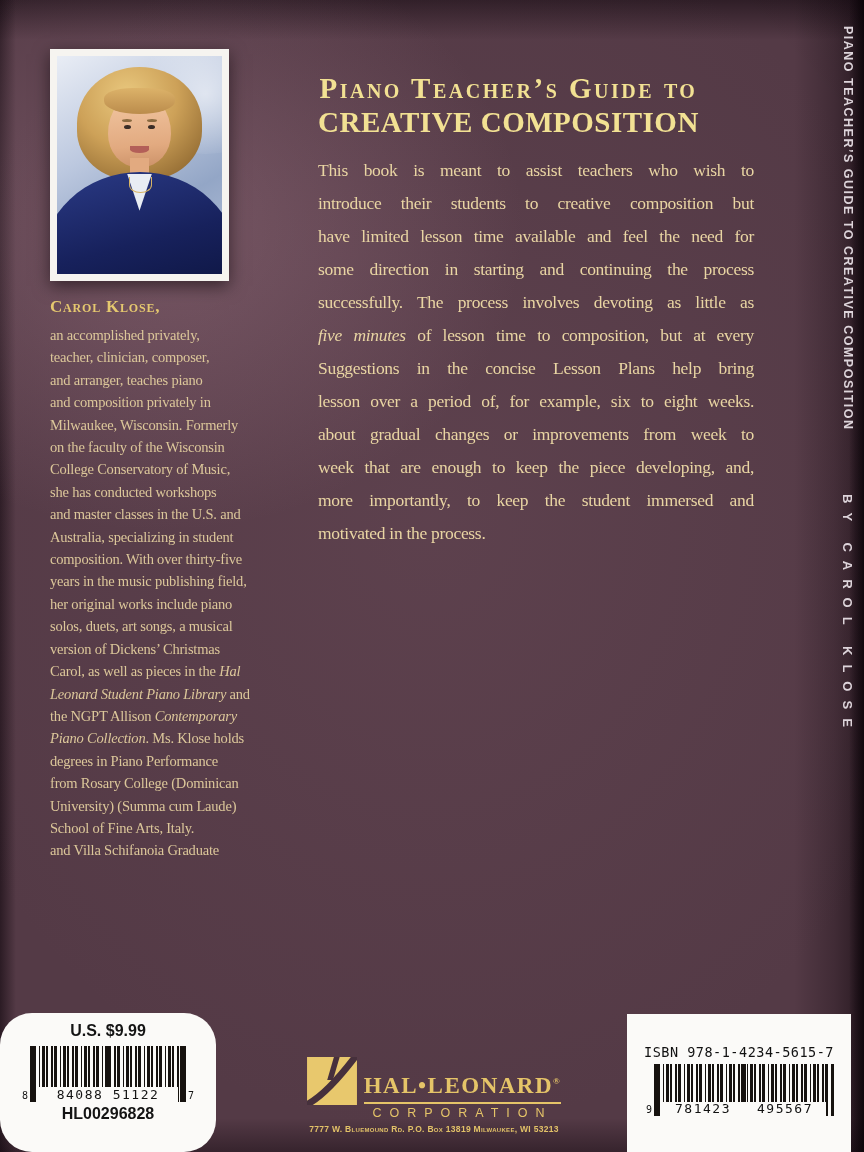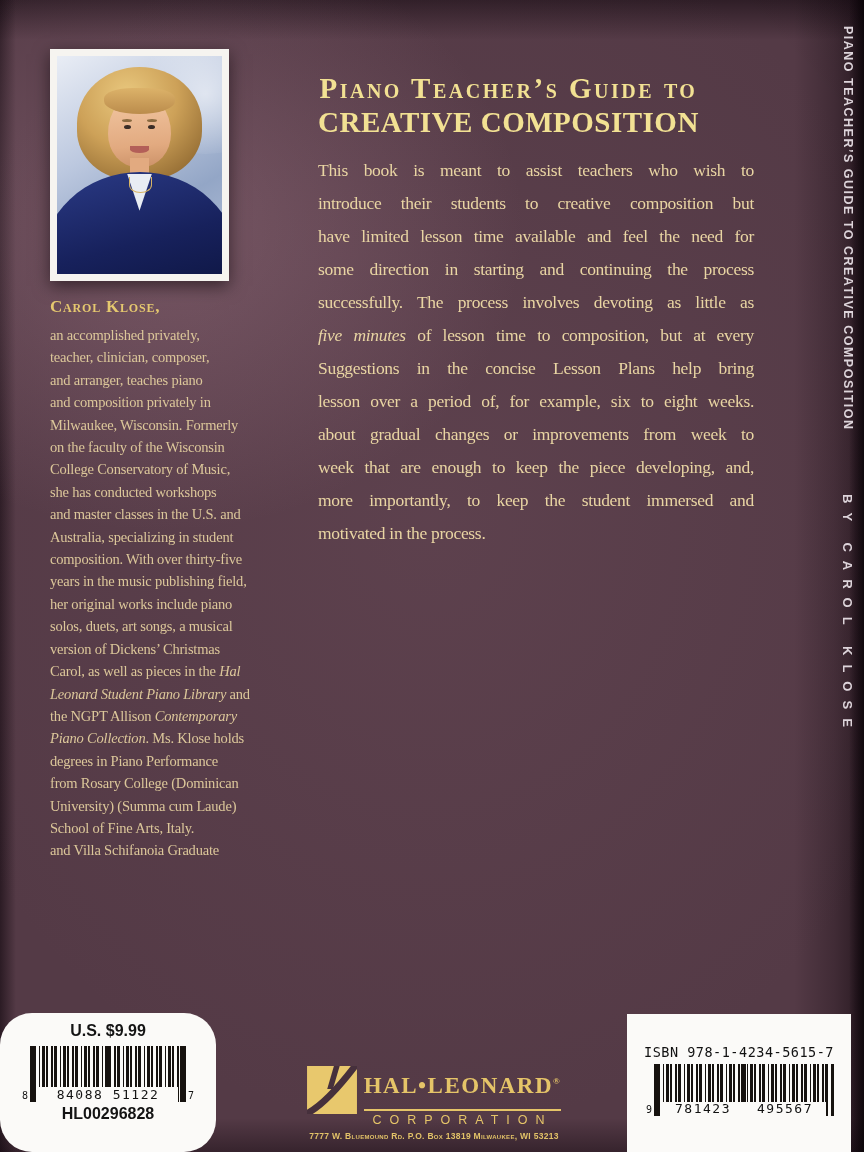--- a/index.html
+++ b/index.html
@@ -90,26 +90,26 @@
   .isbn-box{position:absolute;left:627px;top:1014px;width:224px;height:138px;background:#fbfaf8;
     text-align:center;color:#111;}
   .isbn-label{margin-top:30px;font-family:"DejaVu Sans Mono",monospace;font-size:13.5px;letter-spacing:0.5px;}
   .ean{margin:4px auto 0;width:190px;display:flex;align-items:flex-end;}
   .ean .bars{height:52px;}
   .ean .digit-strip{height:14px;font-size:13px;display:flex;justify-content:space-around;align-items:flex-end;}
 
   
   .publisher{position:absolute;left:306px;top:1057px;width:256px;color:#e5c468;
     font-family:"Liberation Serif",serif;text-align:center;}
-  .pub-row{display:flex;align-items:center;justify-content:center;gap:7px;}
+  .pub-row{display:flex;align-items:flex-start;justify-content:center;gap:7px;}
   .pub-mark{flex:0 0 auto;}
   .pub-names{margin-top:13px;}
   .pub-name{font-size:23px;letter-spacing:1.5px;line-height:22px;white-space:nowrap;font-weight:bold;}
   .pub-reg{font-size:9px;vertical-align:super;}
-  .pub-sub{border-top:2px solid #e5c468;margin-top:12px;padding-top:2px;
+  .pub-sub{border-top:2px solid #e5c468;margin-top:5px;padding-top:2px;
     font-size:12.5px;letter-spacing:8px;white-space:nowrap;font-family:"Liberation Sans",sans-serif;}
   .pub-address{margin-top:4px;font-variant:small-caps;font-weight:bold;font-size:8.5px;
     letter-spacing:0.3px;white-space:nowrap;font-family:"Liberation Sans",sans-serif;color:#e2c268;}
 </style>
 </head>
 <body>
 
 <div class="cover">
 
   <div class="photo-frame">

